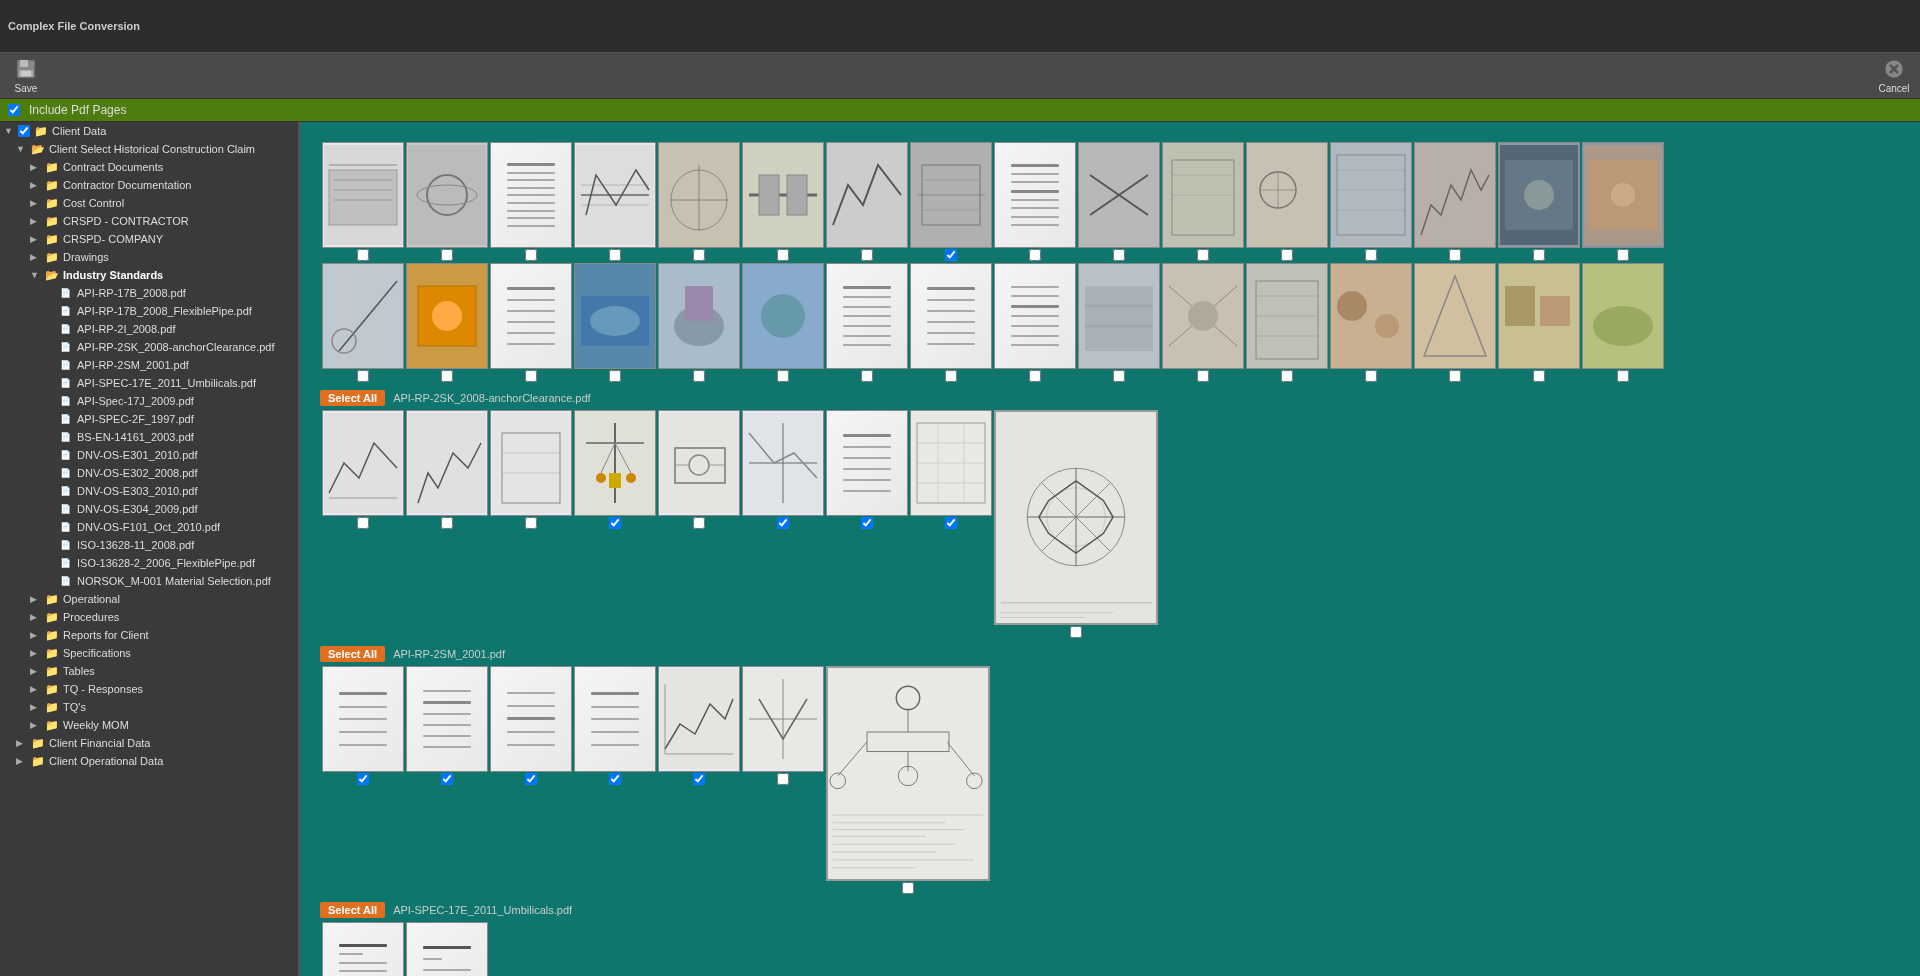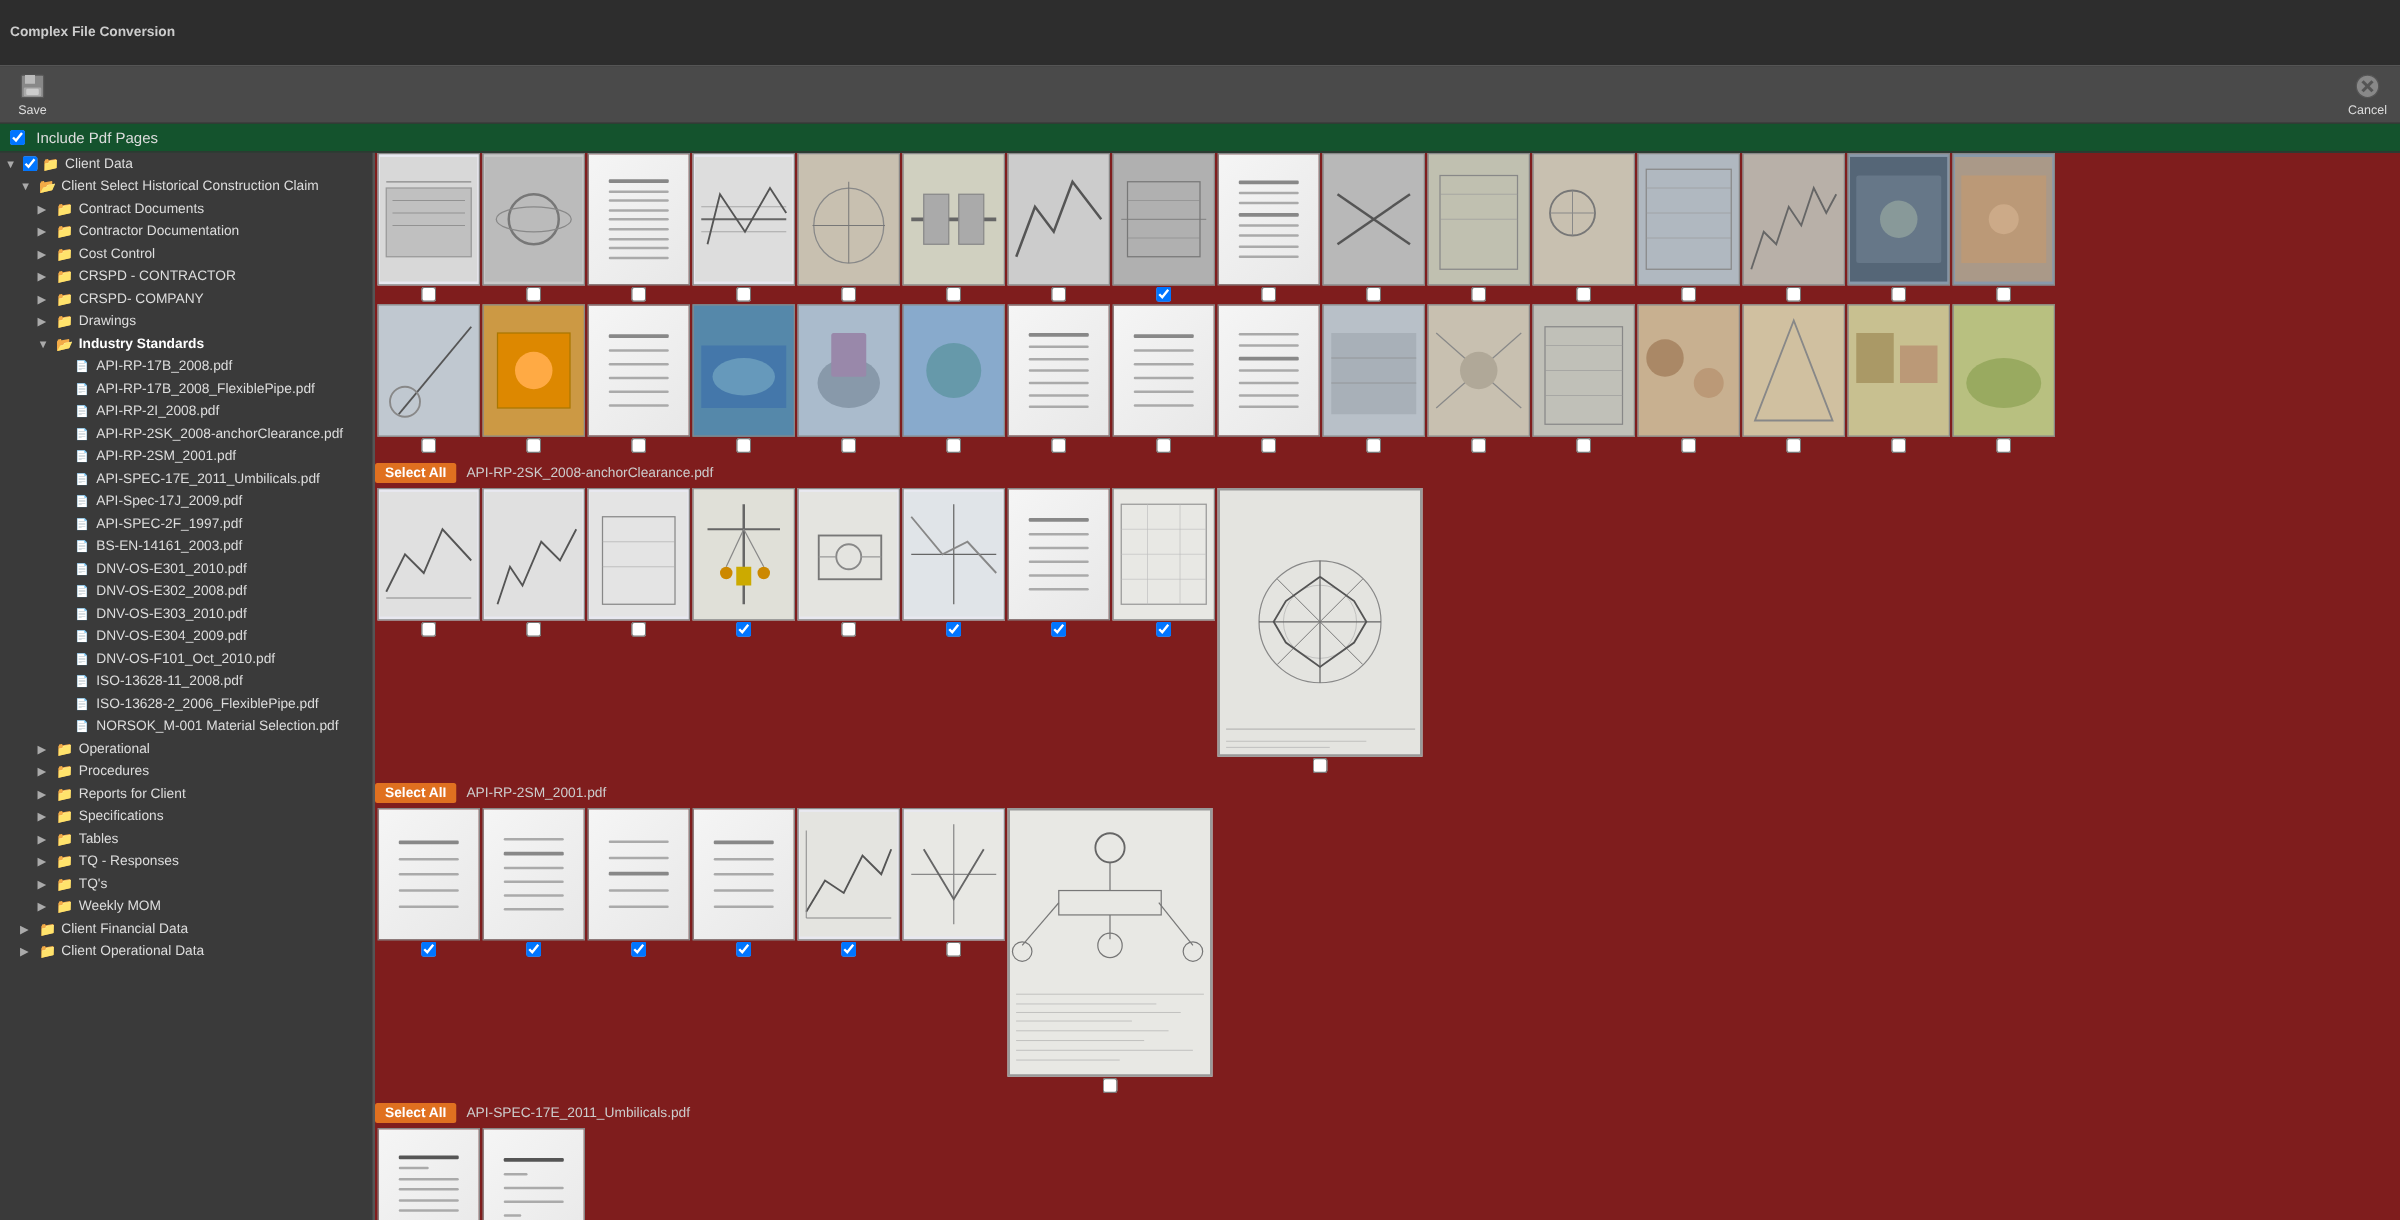--- a/index.html
+++ b/index.html
@@ -45,21 +45,21 @@
     .toolbar-icon {
       width: 24px;
       height: 24px;
       display: flex;
       align-items: center;
       justify-content: center;
       font-size: 16px;
     }
     
     #options-bar {
-      background: #14532d;
+      background: #4d7c0f;
       padding: 4px 8px;
       display: flex;
       align-items: center;
       gap: 6px;
       border-bottom: 1px solid #333;
       color: #ddd;
       font-size: 12px;
     }
     
     #main {
@@ -111,22 +111,22 @@
       width: 12px;
       height: 12px;
       margin-right: 3px;
       flex-shrink: 0;
     }
     
     #content {
       flex: 1;
       overflow-y: scroll;
       overflow-x: hidden;
-      background: #7f1d1d;
-      padding: 0;
+      background: #0f766e;
+      padding: 20px;
     }
     
     .section {
       margin-bottom: 8px;
     }
     .section-header {
       display: flex;
       align-items: center;
       gap: 8px;
       margin-bottom: 4px;

